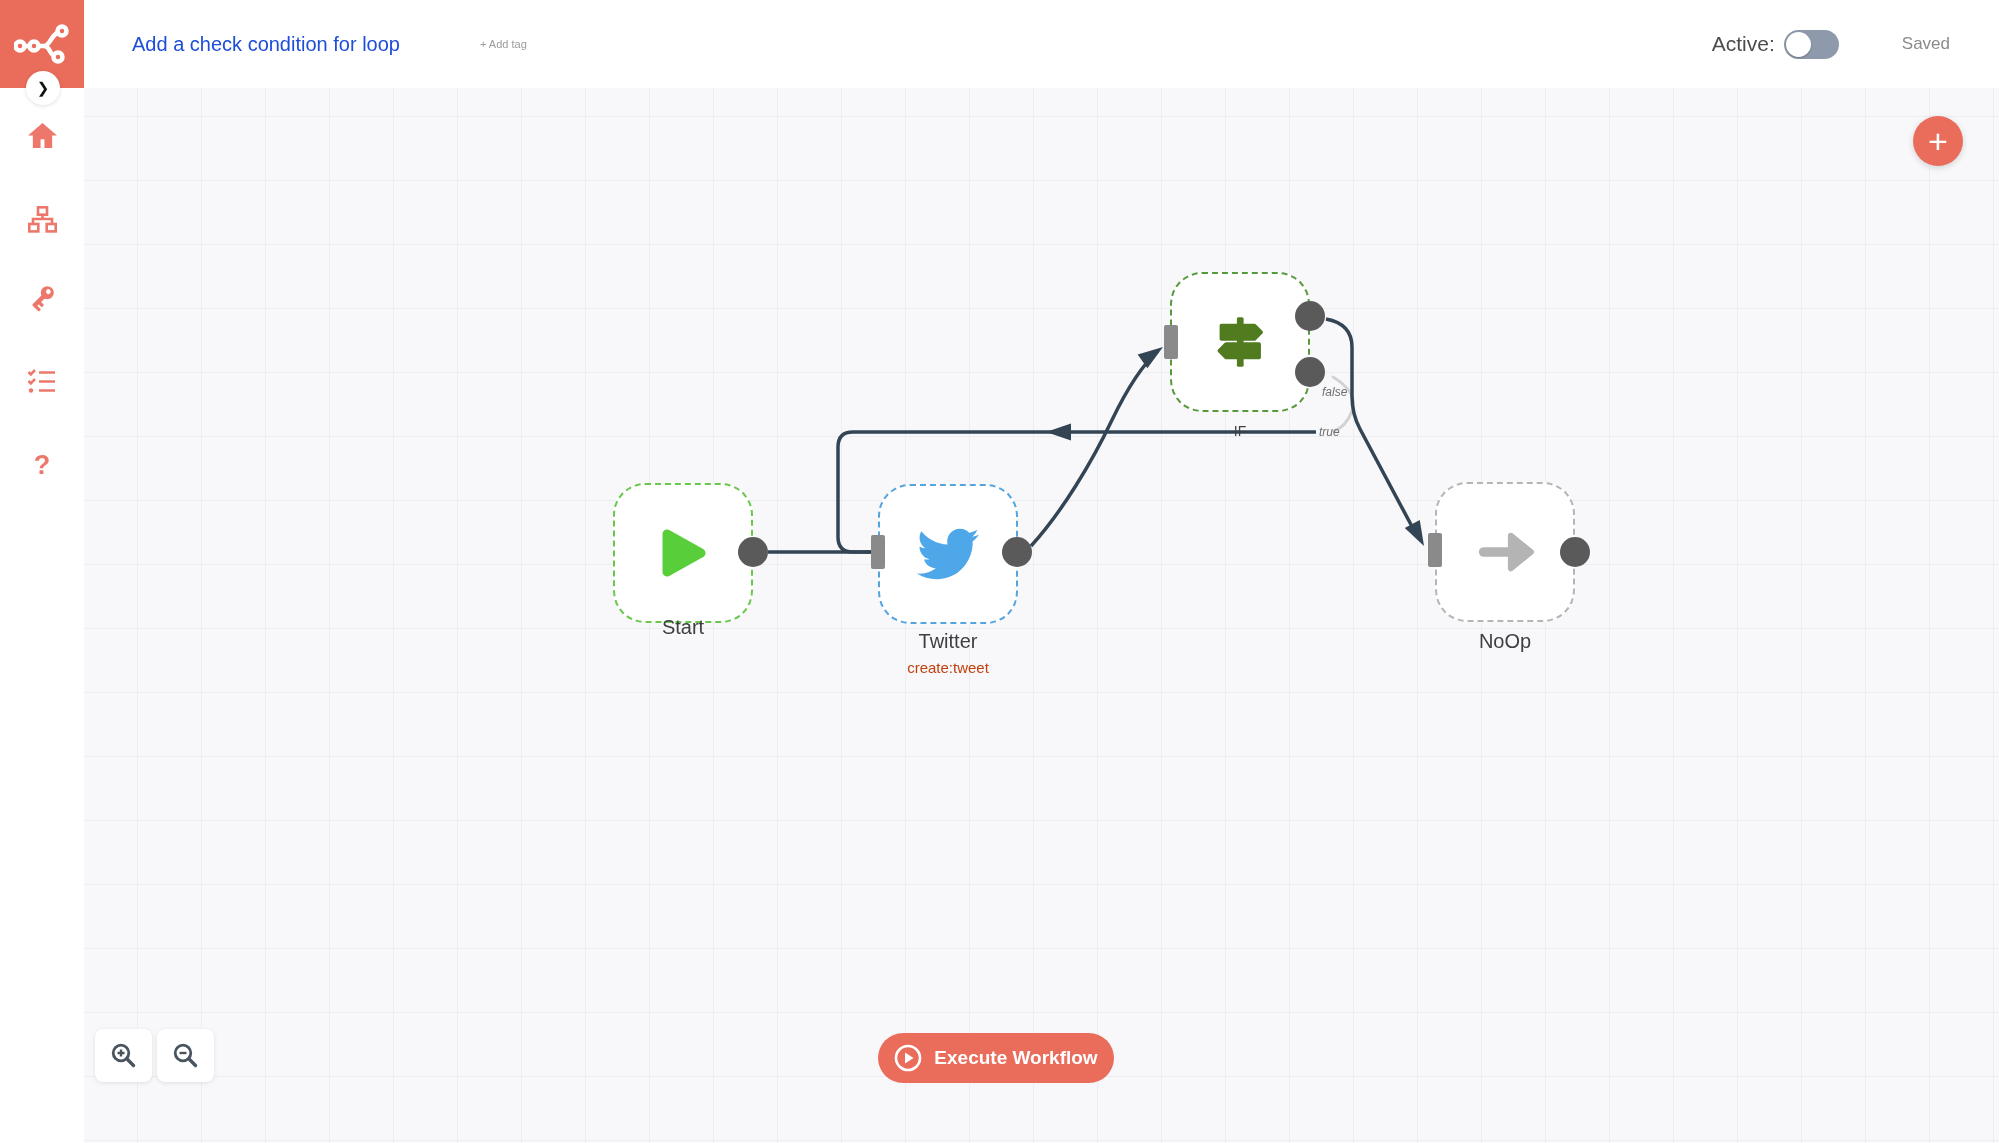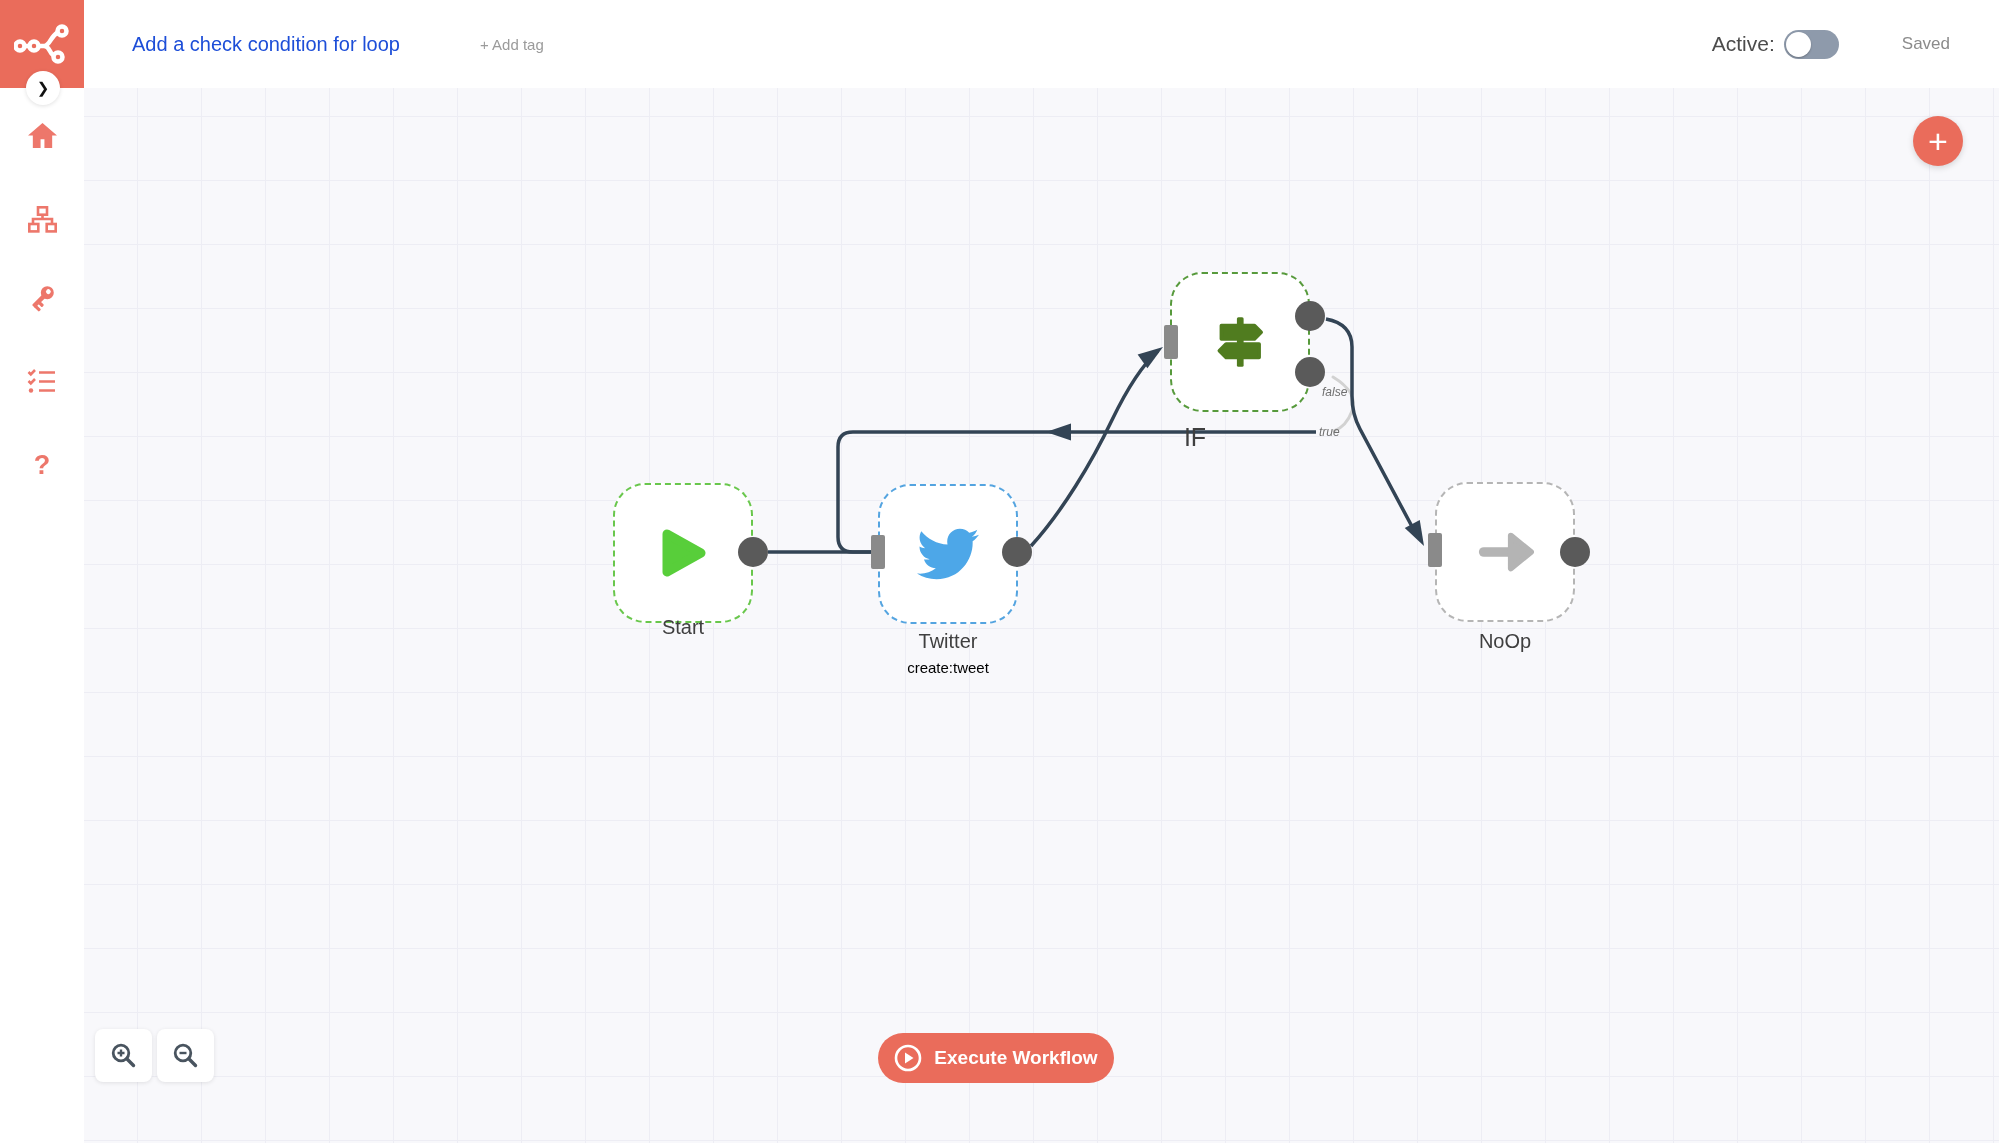--- a/index.html
+++ b/index.html
@@ -11,21 +11,21 @@
     background-color:#f8f8fb;
     background-image:linear-gradient(#ededf4 1px,transparent 1px),
                      linear-gradient(90deg,#ededf4 1px,transparent 1px);
     background-size:64px 64px;background-position:53px 28px;z-index:0;}
 
   
   .header{position:absolute;left:84px;top:0;right:0;height:88px;background:#fff;z-index:6;}
   .wf-title{position:absolute;left:48px;top:0;height:88px;display:flex;align-items:center;
     font-size:20px;color:#1d4ed8;}
   .add-tag{position:absolute;left:396px;top:0;height:88px;display:flex;align-items:center;
-    font-size:15px;color:#9b9b9b;cursor:pointer;}
+    font-size:11px;color:#9b9b9b;cursor:pointer;}
   .header-right{position:absolute;right:49px;top:0;height:88px;display:flex;align-items:center;}
   .active-label{font-size:21px;color:#4c4c4c;margin-right:9px;}
   .toggle{width:55px;height:29px;border-radius:15px;background:#8e9aab;position:relative;cursor:pointer;}
   .toggle .knob{position:absolute;left:2px;top:2px;width:25px;height:25px;border-radius:50%;
     background:#fff;box-shadow:0 1px 2px rgba(0,0,0,.25);}
   .saved{font-size:17px;color:#8b8b8b;margin-left:63px;}
 
   
   .sidebar{position:absolute;left:0;top:0;width:84px;height:1143px;background:#fff;z-index:7;}
   .logo{position:absolute;left:0;top:0;width:84px;height:88px;background:#ea6c5b;
@@ -39,21 +39,21 @@
 
   
   .node{position:absolute;width:140px;height:140px;background:#fff;border-radius:32px;
     border:2px dashed #bbb;box-sizing:border-box;display:flex;align-items:center;
     justify-content:center;z-index:2;cursor:pointer;}
   .node.start{border-color:#69c74c;}
   .node.twitter{border-color:#54a4e0;}
   .node.ifnode{border-color:#579a3c;}
   .node.noop{border-color:#b5b5b5;}
   .node-label{position:absolute;width:140px;text-align:center;font-size:20px;color:#3f3f3f;z-index:3;}
-  .node-sublabel{position:absolute;width:160px;text-align:center;font-size:15px;color:#000000;z-index:3;}
+  .node-sublabel{position:absolute;width:160px;text-align:center;font-size:15px;color:#c2410c;z-index:3;}
   .ep-out{position:absolute;width:30px;height:30px;border-radius:50%;background:#5a5a5a;z-index:4;cursor:crosshair;}
   .ep-in{position:absolute;width:14px;height:34px;border-radius:2px;background:#8a8a8a;z-index:4;cursor:crosshair;}
   .conn-label{position:absolute;font-size:12px;color:#6f6f6f;z-index:3;font-style:italic;}
 
   
   .add-node-btn{position:absolute;left:1913px;top:116px;width:50px;height:50px;border-radius:50%;
     background:#ea6c5b;color:#fff;display:flex;align-items:center;justify-content:center;
     font-size:34px;font-weight:300;z-index:5;cursor:pointer;box-shadow:0 2px 6px rgba(0,0,0,.15);}
   .zoom-btn{position:absolute;width:57px;height:53px;border-radius:8px;background:#fff;
     box-shadow:0 1px 4px rgba(0,0,0,.10);display:flex;align-items:center;justify-content:center;
@@ -104,21 +104,21 @@
   <div class="node-label" style="left:878px;top:630px;">Twitter</div>
   <div class="node-sublabel" style="left:868px;top:659px;">create:tweet</div>
 
   <div class="node ifnode" style="left:1170px;top:272px;">
     <svg width="62" height="62" viewBox="0 0 120 120">
       <rect x="54" y="12" width="13" height="96" rx="3" fill="#507c1f"></rect>
       <polygon points="24,28 88,28 101,41 88,54 24,54" fill="#507c1f" stroke="#507c1f" stroke-width="7" stroke-linejoin="round"></polygon>
       <polygon points="97,64 33,64 20,77 33,90 97,90" fill="#507c1f" stroke="#507c1f" stroke-width="7" stroke-linejoin="round"></polygon>
     </svg>
   </div>
-  <div class="node-label" style="left:1125px;top:423px;font-size:25px;">IF</div>
+  <div class="node-label" style="left:1170px;top:423px;font-size:14px;">IF</div>
 
   <div class="node noop" style="left:1435px;top:482px;">
     <svg width="58" height="58" viewBox="0 0 60 60">
       <line x1="8" y1="30" x2="40" y2="30" stroke="#b4b4b4" stroke-width="10" stroke-linecap="round"></line>
       <polygon points="36,13 57,30 36,47" fill="#b4b4b4" stroke="#b4b4b4" stroke-width="6" stroke-linejoin="round"></polygon>
     </svg>
   </div>
   <div class="node-label" style="left:1435px;top:630px;">NoOp</div>
 
   <div class="ep-out" style="left:738px;top:537px;"></div>

